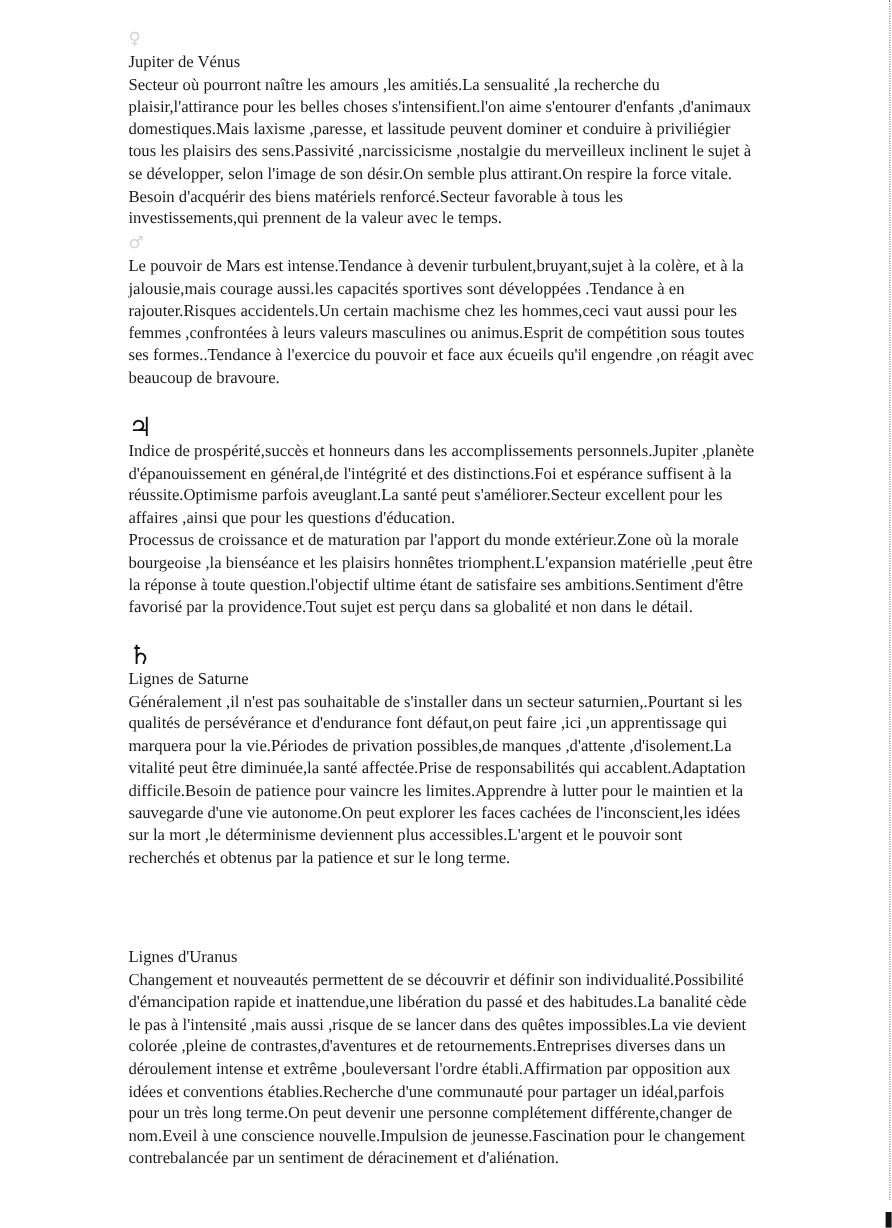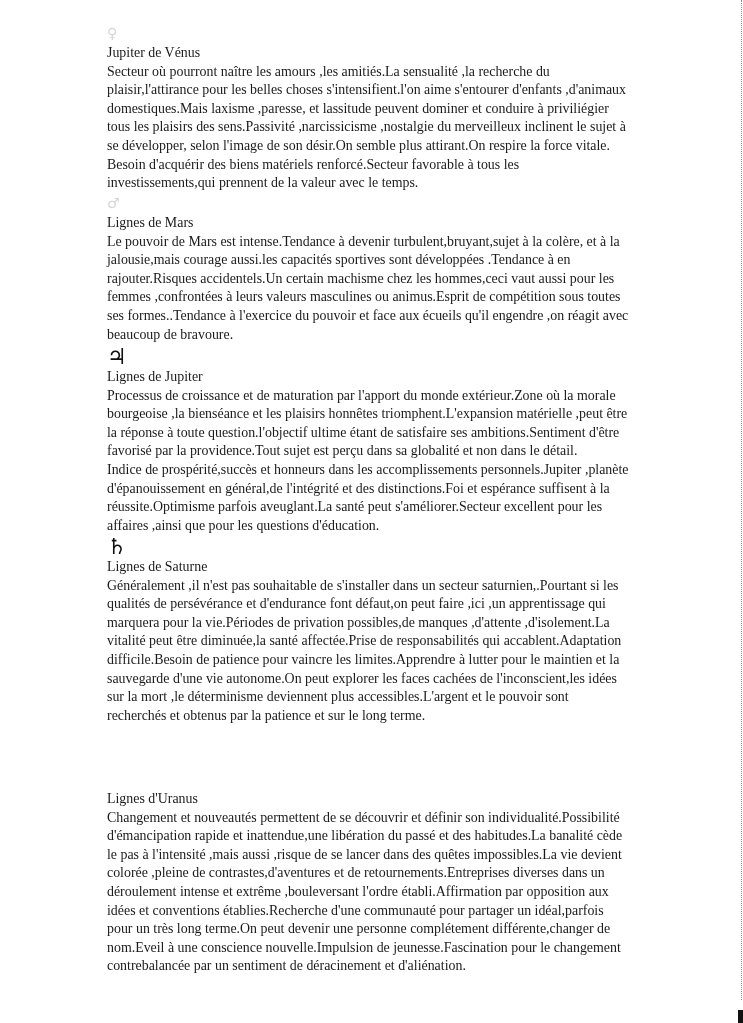--- a/index.html
+++ b/index.html
@@ -83,43 +83,41 @@
 domestiques.Mais laxisme ,paresse, et lassitude peuvent   dominer et conduire  à priviliégier
 tous les plaisirs des sens.Passivité ,narcissicisme ,nostalgie du merveilleux inclinent  le sujet à
 se développer,  selon l'image de son désir.On semble plus attirant.On respire la force vitale.
 Besoin d'acquérir des biens matériels renforcé.Secteur favorable à tous les
 investissements,qui prennent de la valeur avec le temps.</p>
     </div>
   </div>
 
   <div class="section" id="sec-mars">
     <span class="symbol faint">♂</span>
-    <span class="section-title">Lignes de Mars</span>
     <div class="section-body">
       <p>Le pouvoir de Mars est intense.Tendance à devenir turbulent,bruyant,sujet à la colère, et à la
 jalousie,mais courage aussi.les capacités sportives sont développées .Tendance à en
 rajouter.Risques accidentels.Un certain machisme chez les hommes,ceci vaut aussi pour les
 femmes ,confrontées à leurs valeurs masculines ou animus.Esprit de compétition sous toutes
 ses formes..Tendance à l'exercice du pouvoir et face aux écueils qu'il engendre ,on réagit avec
 beaucoup de bravoure.</p>
     </div>
   </div>
 
   <div class="section" id="sec-jupiter">
     <span class="symbol dark">♃</span>
-    <span class="section-title">Lignes de Jupiter</span>
     <div class="section-body">
+      <p>Indice de prospérité,succès et honneurs dans les accomplissements personnels.Jupiter ,planète
+d'épanouissement en général,de l'intégrité et des distinctions.Foi et espérance suffisent à la
+réussite.Optimisme parfois aveuglant.La santé peut s'améliorer.Secteur excellent pour les
+affaires ,ainsi que pour les questions d'éducation.</p>
       <p>Processus de croissance et de maturation par l'apport du monde extérieur.Zone où la morale
 bourgeoise ,la bienséance et les plaisirs honnêtes triomphent.L'expansion matérielle ,peut être
 la réponse à toute question.l'objectif ultime étant de satisfaire ses ambitions.Sentiment d'être
 favorisé par la providence.Tout sujet est perçu dans sa globalité et non dans le détail.</p>
-      <p>Indice de prospérité,succès et honneurs dans les accomplissements personnels.Jupiter ,planète
-d'épanouissement en général,de l'intégrité et des distinctions.Foi et espérance suffisent à la
-réussite.Optimisme parfois aveuglant.La santé peut s'améliorer.Secteur excellent pour les
-affaires ,ainsi que pour les questions d'éducation.</p>
     </div>
   </div>
 
   <div class="section" id="sec-saturne">
     <span class="symbol dark">♄</span>
     <span class="section-title">Lignes de Saturne</span>
     <div class="section-body">
       <p>Généralement ,il n'est pas souhaitable de s'installer dans un secteur saturnien,.Pourtant si les
 qualités de persévérance et d'endurance font défaut,on peut faire ,ici ,un apprentissage qui
 marquera pour la vie.Périodes de privation possibles,de manques ,d'attente ,d'isolement.La

